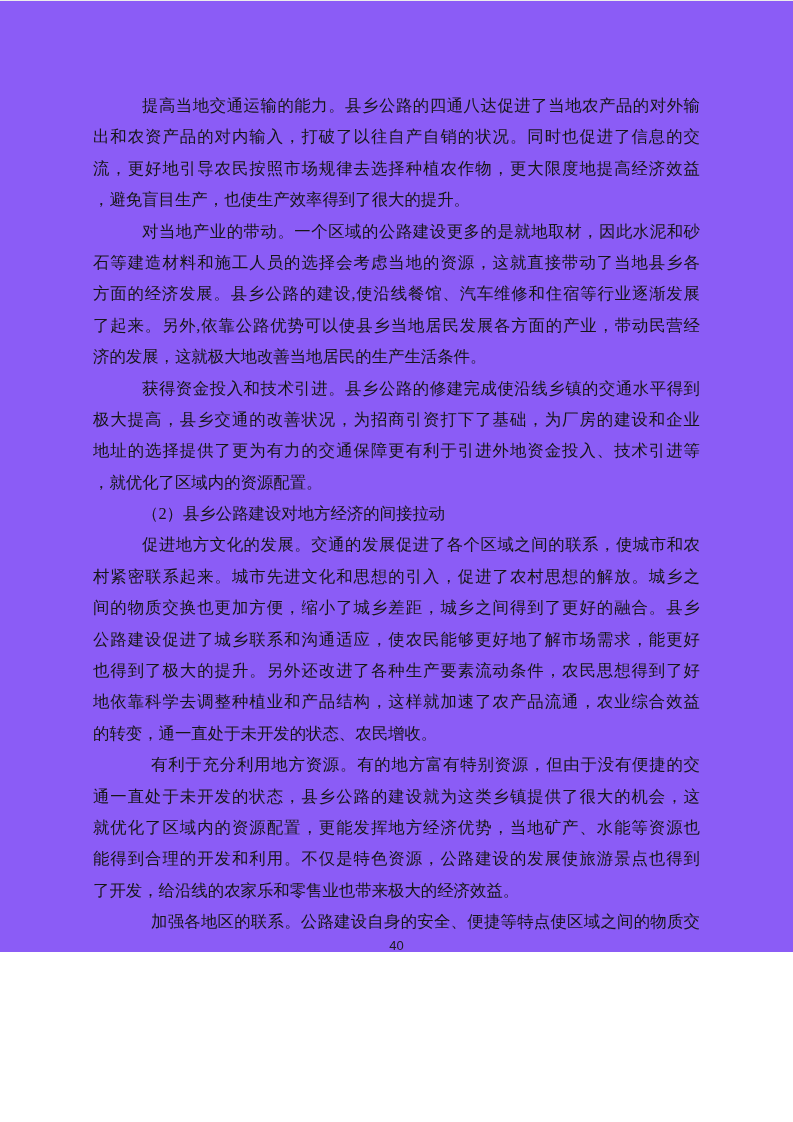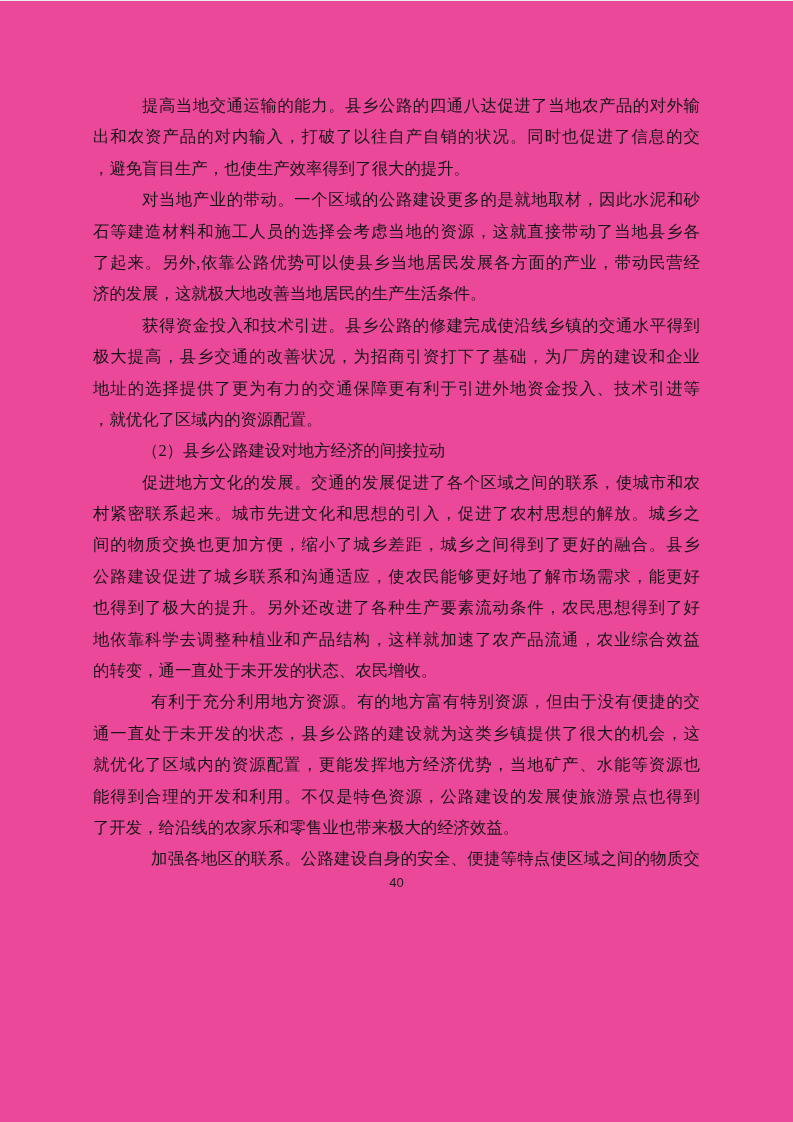--- a/index.html
+++ b/index.html
@@ -6,23 +6,23 @@
     margin: 0;
     padding: 0;
     background: #ffffff;
     width: 793px;
     height: 1122px;
     overflow: hidden;
   }
   .page {
     position: relative;
     width: 793px;
-    height: 1122px;
+    height: 952px;
     box-sizing: border-box;
-    background: #ec4899;
+    background: #8b5cf6;
     border-top: 1px solid #ececec;
     padding: 89px 93px 0 93px;
     font-family: "Liberation Serif", "DejaVu Serif", serif;
     color: #161616;
   }
   .para { margin: 0; padding: 0; }
   .line {
     font-size: 16.4px;
     line-height: 31.4px;
     height: 31.4px;
@@ -43,26 +43,28 @@
   }
 </style>
 </head>
 <body>
 
 <div class="page">
 
   <div class="para">
     <div class="line fill indent">提高当地交通运输的能力。县乡公路的四通八达促进了当地农产品的对外输</div>
     <div class="line fill">出和农资产品的对内输入，打破了以往自产自销的状况。同时也促进了信息的交</div>
+    <div class="line fill">流，更好地引导农民按照市场规律去选择种植农作物，更大限度地提高经济效益</div>
     <div class="line plain">，避免盲目生产，也使生产效率得到了很大的提升。</div>
   </div>
 
   <div class="para">
     <div class="line fill indent">对当地产业的带动。一个区域的公路建设更多的是就地取材，因此水泥和砂</div>
     <div class="line fill">石等建造材料和施工人员的选择会考虑当地的资源，这就直接带动了当地县乡各</div>
+    <div class="line fill">方面的经济发展。县乡公路的建设,使沿线餐馆、汽车维修和住宿等行业逐渐发展</div>
     <div class="line fill">了起来。另外,依靠公路优势可以使县乡当地居民发展各方面的产业，带动民营经</div>
     <div class="line plain">济的发展，这就极大地改善当地居民的生产生活条件。</div>
   </div>
 
 
   <div class="para">
     <div class="line fill indent">获得资金投入和技术引进。县乡公路的修建完成使沿线乡镇的交通水平得到</div>
     <div class="line fill">极大提高，县乡交通的改善状况，为招商引资打下了基础，为厂房的建设和企业</div>
     <div class="line fill">地址的选择提供了更为有力的交通保障更有利于引进外地资金投入、技术引进等</div>
     <div class="line plain">，就优化了区域内的资源配置。</div>

